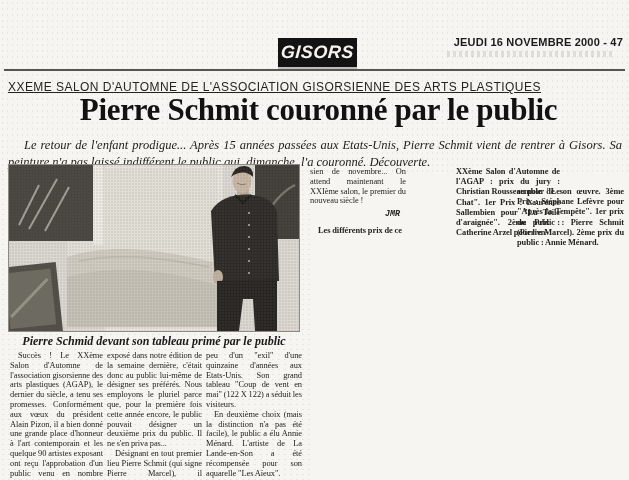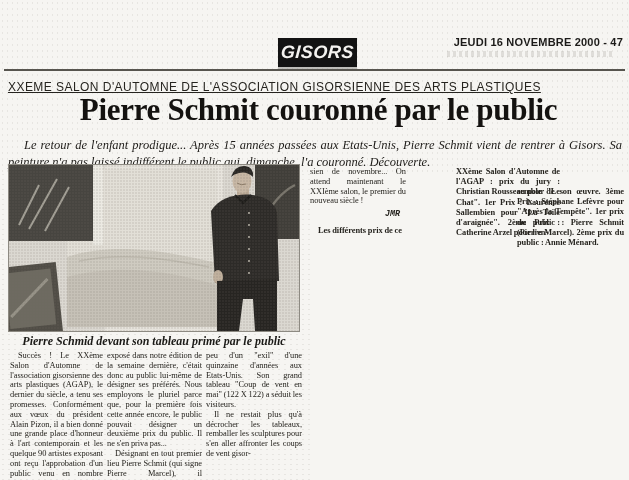--- a/index.html
+++ b/index.html
@@ -155,20 +155,21 @@
 
   </div>
 
   <div class="col col-b">
     <p>exposé dans notre édition de la semaine dernière, c'était donc au public lui-même de désigner ses préférés. Nous employons le pluriel parce que, pour la première fois cette année encore, le public pouvait désigner un deuxième prix du public. Il ne s'en priva pas...</p>
     <p class="indent">Désignant en tout premier lieu Pierre Schmit (qui signe Pierre Marcel), il récompensait un artiste. Gisorsien (aujourd'hui installé à Gisancourt), mais de retour depuis</p>
   </div>
 
   <div class="col col-c">
     <p>peu d'un "exil" d'une quinzaine d'années aux Etats-Unis. Son grand tableau "Coup de vent en mai" (122 X 122) a séduit les visiteurs.</p>
+    <p class="indent">En deuxième choix (mais la distinction n'a pas été facile), le public a élu Annie Ménard. L'artiste de La Lande-en-Son a été récompensée pour son aquarelle "Les Aïeux".</p>
     <p class="indent">Il ne restait plus qu'à décrocher les tableaux, remballer les sculptures pour s'en aller affronter les coups de vent gisor-</p>
   </div>
 
   <div class="col col-d">
     <p>sien de novembre... On attend maintenant le XXIème salon, le premier du nouveau siècle !</p>
     <div class="byline">JMR</div>
     <p class="indent lead-in">Les différents prix de ce</p>
   </div>
 
   <div class="col col-e">

